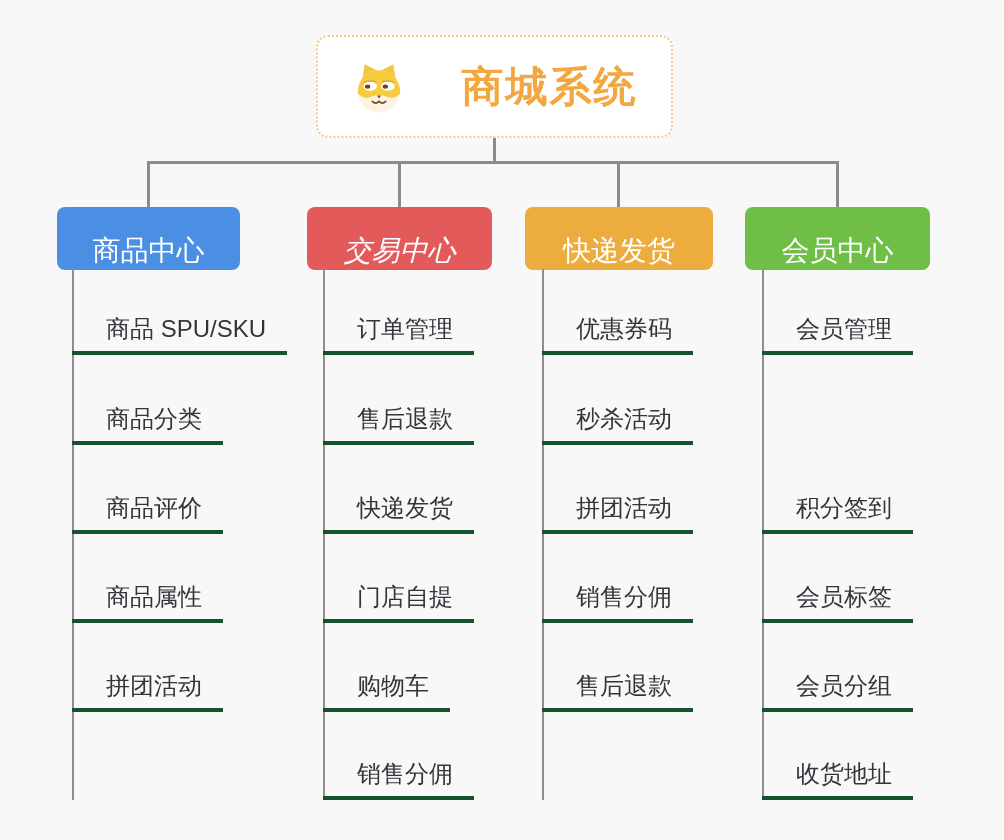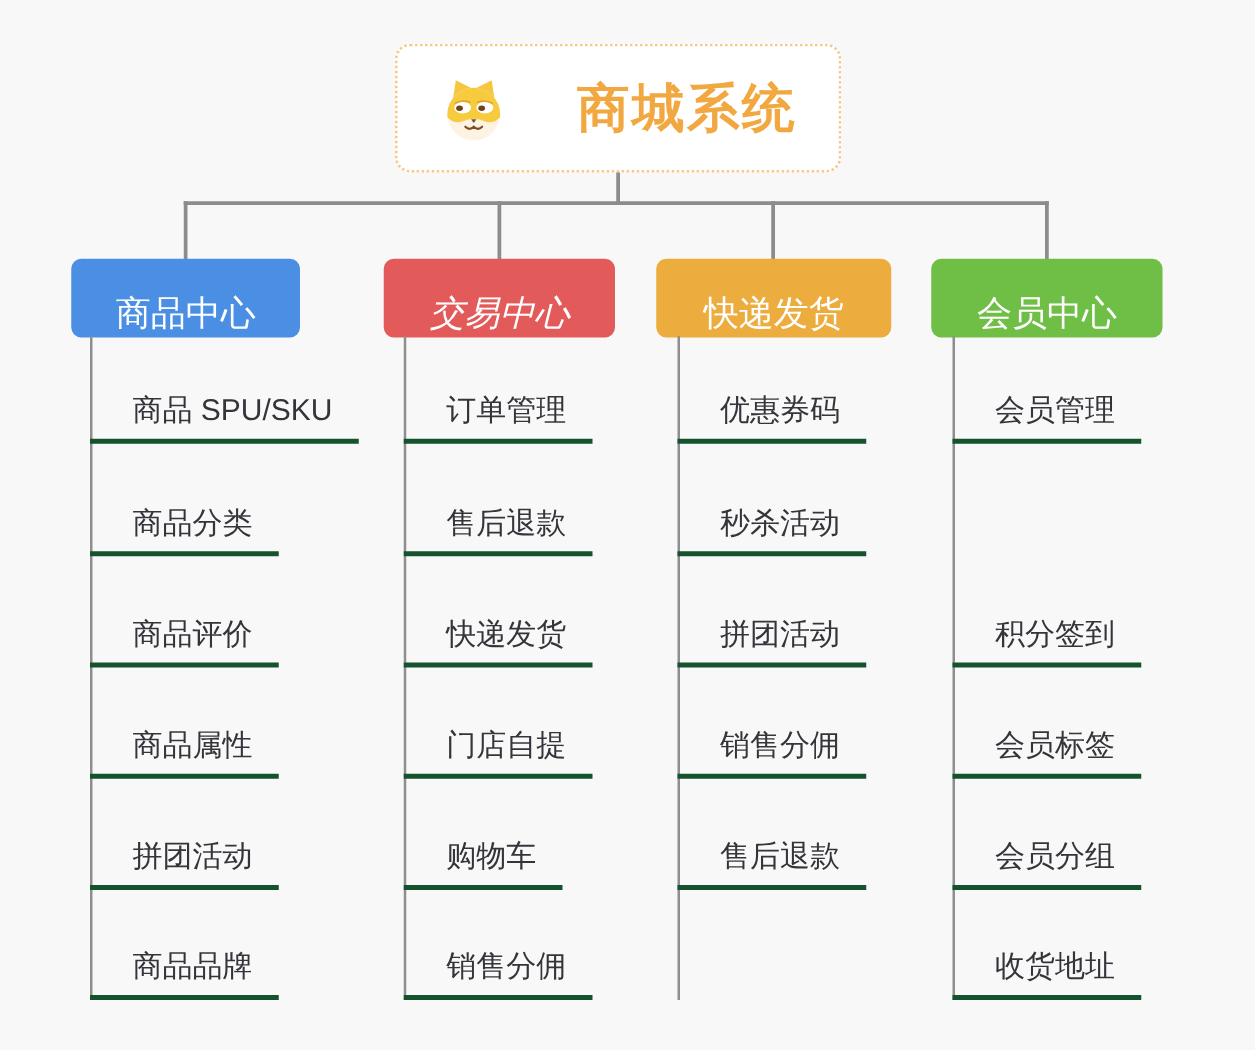--- a/index.html
+++ b/index.html
@@ -91,21 +91,20 @@
 
   <div class="branch b0" style="background: rgb(74, 143, 228);">
     <span>商品中心</span>
   </div>
   <div class="spine c0"></div>
   <div class="leaf c0 r0">商品 SPU/SKU</div>
   <div class="leaf c0 r2">商品评价</div>
   <div class="leaf c0 r1">商品分类</div>
   <div class="leaf c0 r3">商品属性</div>
   <div class="leaf c0 r4">拼团活动</div>
-  <div class="leaf c0 r5">商品品牌</div>
 
   <div class="branch b1" style="background: rgb(227, 90, 90);">
     <span>交易中心</span>
   </div>
   <div class="spine c1"></div>
   <div class="leaf c1 r0">订单管理</div>
   <div class="leaf c1 r1">售后退款</div>
   <div class="leaf c1 r2">快递发货</div>
   <div class="leaf c1 r3">门店自提</div>
   <div class="leaf c1 r4">购物车</div>

